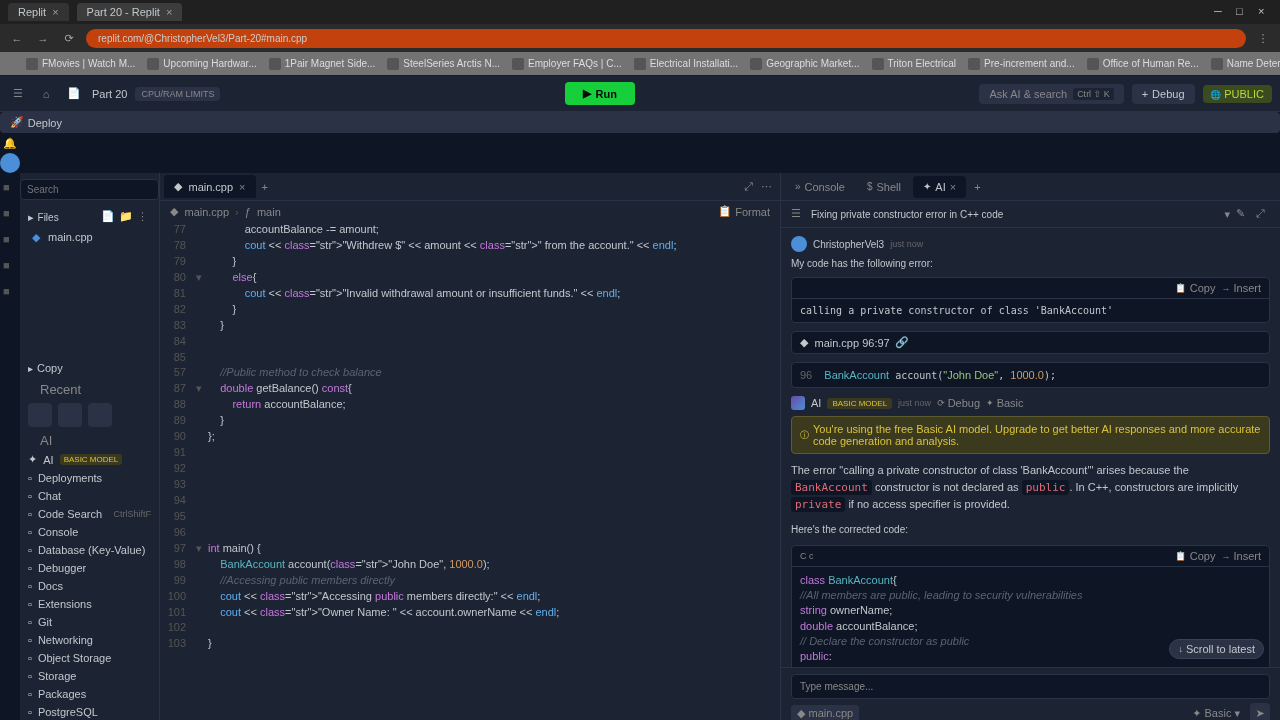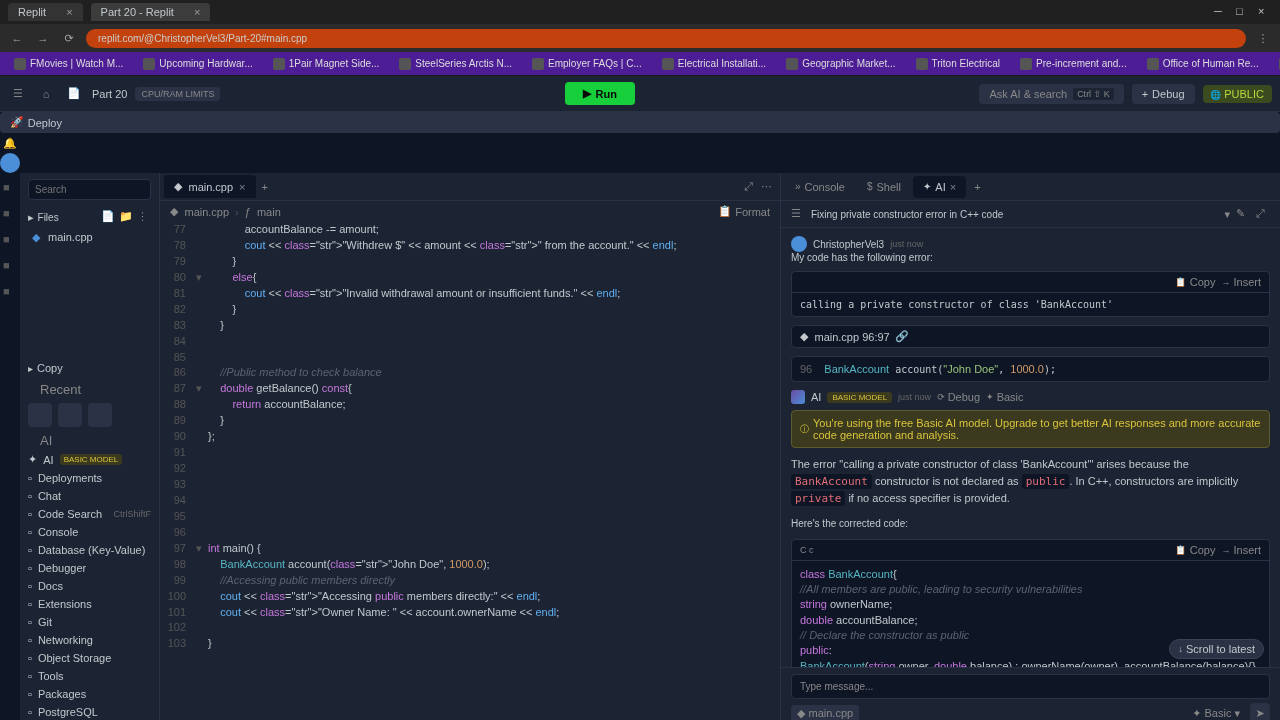--- a/index.html
+++ b/index.html
@@ -1,42 +1,42 @@
 <!DOCTYPE html>
 <html><head>
 <meta charset="utf-8">
 <style>
 *{margin:0;padding:0;box-sizing:border-box;font-family:-apple-system,BlinkMacSystemFont,"Segoe UI",sans-serif;font-size:11px}
 body{background:#0e1525;color:#c2c8cc;overflow:hidden}
 .browser-chrome{height:24px;background:#202020;display:flex;align-items:center;padding:0 8px;gap:8px}
-.browser-tab{background:#333;padding:3px 10px;border-radius:4px 4px 0 0;display:flex;align-items:center;gap:20px;font-size:10px}
+.browser-tab{background:#333;padding:3px 10px;border-radius:4px 4px 0 0;display:flex;align-items:center;gap:6px;font-size:10px}
 .browser-tab.active{background:#3c3c3c}
 .tab-close{cursor:pointer;opacity:.7}
 .browser-chrome .spacer{flex:1}
 .win-btn{width:14px;height:14px;display:inline-block}
 .addr-bar{height:28px;background:#2b2b2b;display:flex;align-items:center;padding:0 8px;gap:8px}
 .addr-btn{width:18px;height:18px;border-radius:3px;display:flex;align-items:center;justify-content:center;color:#aaa}
 .addr-input{flex:1;background:#c2410c;border-radius:14px;padding:4px 12px;font-size:10px;color:#ccc}
-.bookmarks{height:24px;background:#4c1d95;display:flex;align-items:center;padding:0 8px;gap:8px;border-bottom:1px solid #1a1a1a;overflow:hidden}
+.bookmarks{height:24px;background:#737373;display:flex;align-items:center;padding:0 20px;gap:0;border-bottom:1px solid #1a1a1a;overflow:hidden}
 .bookmark{display:flex;align-items:center;gap:4px;padding:2px 6px;font-size:10px;color:#ddd;white-space:nowrap}
 .bk-icon{width:12px;height:12px;background:#555;border-radius:2px}
 .replit-top{height:36px;background:#1c2333;display:flex;align-items:center;padding:0 8px;gap:8px;border-bottom:1px solid #2b3245}
 .rt-icon{width:20px;height:20px;display:flex;align-items:center;justify-content:center;color:#888;border-radius:4px}
 .rt-title{color:#c2c8cc;font-size:11px}
 .cpu-badge{background:#2b3245;padding:2px 6px;border-radius:4px;font-size:9px;color:#888}
 .run-btn{background:#17cf3b;color:#0a0a0a;padding:5px 18px;border-radius:4px;font-weight:600;display:flex;align-items:center;gap:4px}
 .search-box{background:#2b3245;padding:4px 10px;border-radius:4px;color:#888;display:flex;align-items:center;gap:6px}
 .kbd{background:#1c2333;padding:1px 4px;border-radius:2px;font-size:9px}
 .invite-btn,.deploy-btn{background:#2b3245;padding:4px 10px;border-radius:4px;display:flex;align-items:center;gap:4px}
 .public-badge{background:#3b4a1f;color:#b7d93c;padding:3px 8px;border-radius:4px;font-size:9px}
 .main-layout{display:flex;height:calc(100vh - 112px - 22px - 30px)}
 .activity-bar{width:20px;background:#0e1525;display:flex;flex-direction:column;align-items:center;padding-top:8px;gap:12px}
 .act-icon{width:14px;height:14px;color:#555}
 .file-panel{width:140px;background:#1c2333;border-right:1px solid #2b3245;display:flex;flex-direction:column}
-.search-files{padding:6px 8px}
+.search-files{padding:6px 0}
 .search-files input{width:100%;background:#0e1525;border:1px solid #2b3245;border-radius:4px;padding:4px 6px;color:#888;font-size:10px}
 .files-header{display:flex;align-items:center;padding:4px 8px;gap:4px}
 .files-header .lbl{flex:1;font-size:10px}
 .fh-icon{width:14px;height:14px;color:#888}
 .file-item{padding:3px 12px;font-size:10px;color:#c2c8cc;display:flex;align-items:center;gap:4px}
 .file-icon{width:12px;height:12px;color:#4a8fd8}
 .tools-section{margin-top:auto;padding-bottom:8px}
 .tools-header{padding:6px 8px;font-size:10px;display:flex;align-items:center;gap:4px}
 .tool-row{display:flex;gap:6px;padding:4px 8px}
 .tool-box{width:24px;height:24px;background:#2b3245;border-radius:4px}
@@ -65,21 +65,21 @@
 .typ{color:#56b6c2}
 .fn{color:#61afef}
 .right-panel{width:500px;background:#1c2333;border-left:1px solid #2b3245;display:flex;flex-direction:column}
 .rp-tabs{height:28px;display:flex;align-items:center;border-bottom:1px solid #2b3245;padding:0 4px;gap:2px}
 .rp-tab{padding:5px 10px;font-size:10px;color:#888;display:flex;align-items:center;gap:4px;border-radius:4px}
 .rp-tab.active{background:#0e1525;color:#c2c8cc}
 .chat-header{padding:6px 10px;display:flex;align-items:center;gap:6px;border-bottom:1px solid #2b3245}
 .chat-title{flex:1;font-size:10px;color:#c2c8cc}
 .ch-icon{width:14px;height:14px;color:#888}
 .chat-body{flex:1;overflow:auto;padding:8px 10px}
-.user-msg{display:flex;align-items:center;gap:6px;}
+.user-msg{display:flex;align-items:center;gap:6px;margin-bottom:6px}
 .avatar{width:16px;height:16px;border-radius:50%;background:#4a8fd8}
 .user-name{font-size:10px;color:#c2c8cc}
 .msg-time{font-size:9px;color:#666}
 .msg-text{font-size:10px;color:#c2c8cc;margin-bottom:8px}
 .code-block{background:#0e1525;border:1px solid #2b3245;border-radius:4px;margin-bottom:8px}
 .code-block-header{display:flex;padding:4px 8px;border-bottom:1px solid #2b3245;align-items:center;gap:6px}
 .cb-action{font-size:9px;color:#888;display:flex;align-items:center;gap:3px}
 .code-block-body{padding:6px 8px;font-family:monospace;font-size:10px}
 .file-ref{background:#0e1525;border:1px solid #2b3245;border-radius:4px;padding:4px 8px;margin-bottom:8px;display:flex;align-items:center;gap:6px;font-size:10px}
 .ai-header{display:flex;align-items:center;gap:6px;margin-bottom:6px}
@@ -235,21 +235,21 @@
           <div class="tool-item">
             <span>▫</span>
             <span>Networking</span>
           </div>
           <div class="tool-item">
             <span>▫</span>
             <span>Object Storage</span>
           </div>
           <div class="tool-item">
             <span>▫</span>
-            <span>Tools</span>
+            <span>Storage</span>
           </div>
           <div class="tool-item">
             <span>▫</span>
             <span>Packages</span>
           </div>
           <div class="tool-item">
             <span>▫</span>
             <span>PostgreSQL</span>
           </div>
         </div>
@@ -316,21 +316,21 @@
           <div class="gutter">84</div>
           <div class="fold"></div>
           <div class="code"></div>
         </div>
         <div class="code-line">
           <div class="gutter">85</div>
           <div class="fold"></div>
           <div class="code"></div>
         </div>
         <div class="code-line">
-          <div class="gutter">86</div>
+          <div class="gutter">57</div>
           <div class="fold"></div>
           <div class="code"><span class="cmt">    //Public method to check balance</span></div>
         </div>
         <div class="code-line">
           <div class="gutter">87</div>
           <div class="fold">▾</div>
           <div class="code">    <span class="kw">double</span> getBalance() <span class="kw">const</span>{</div>
         </div>
         <div class="code-line">
           <div class="gutter">88</div>

